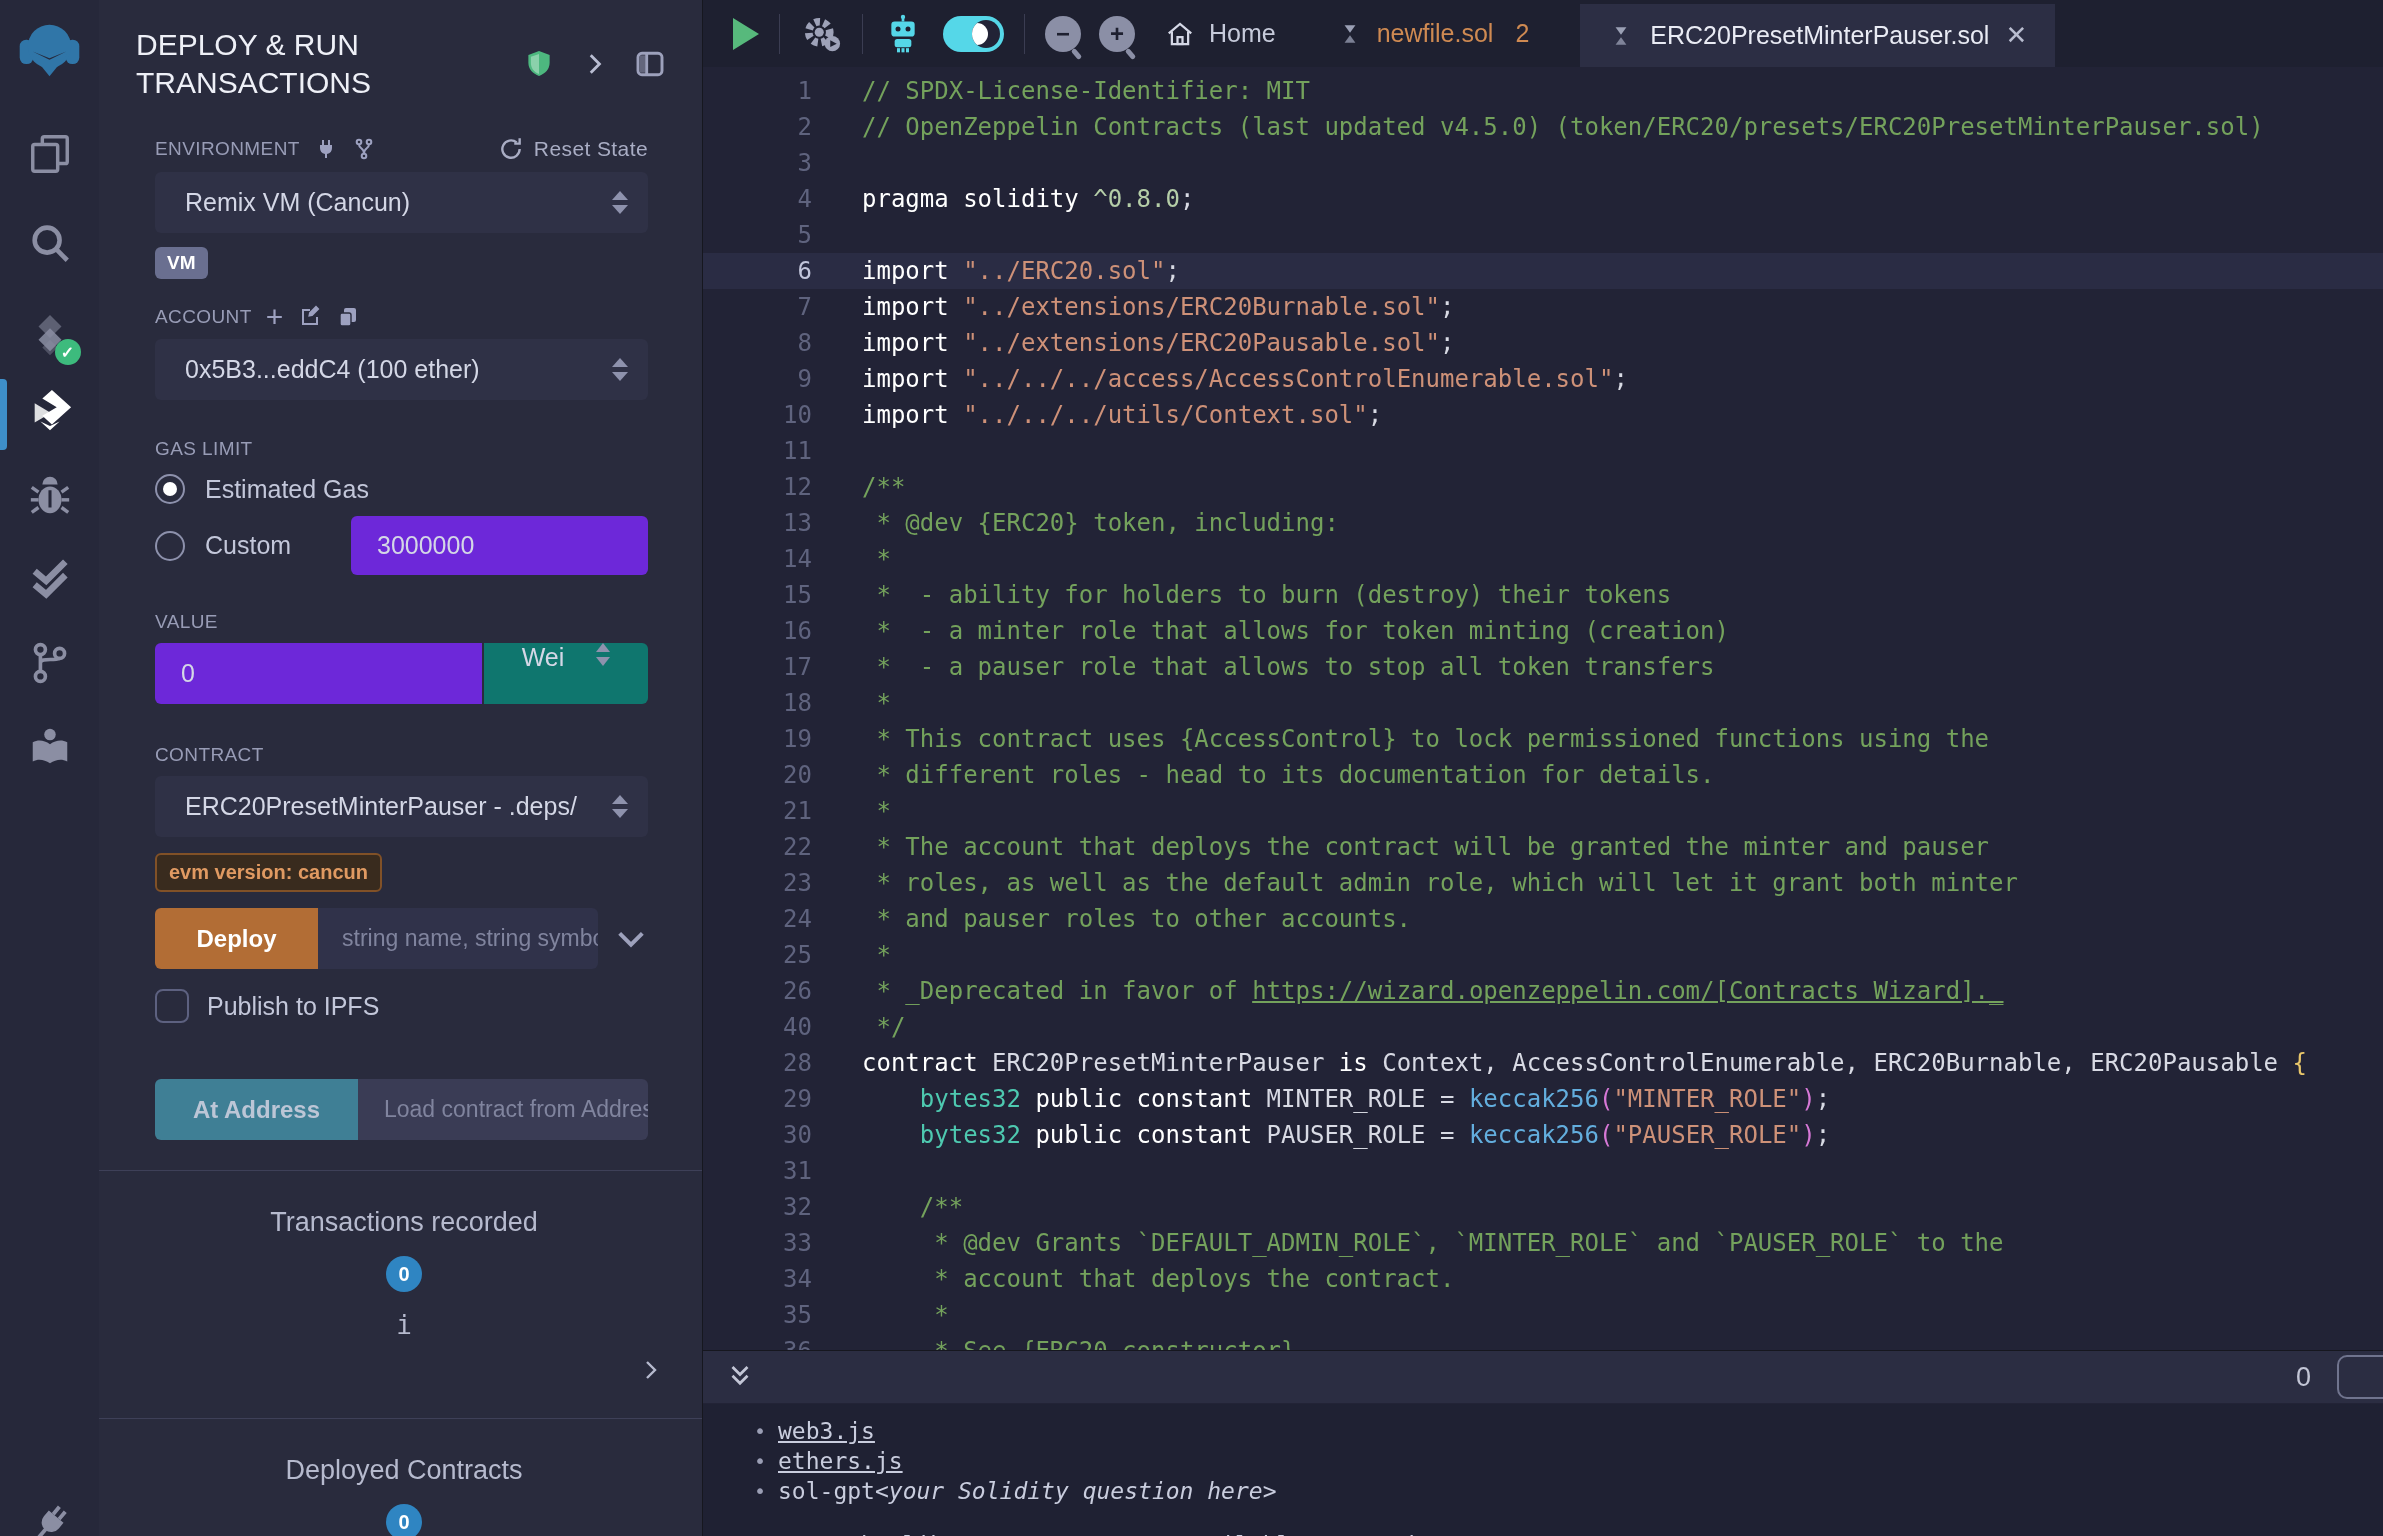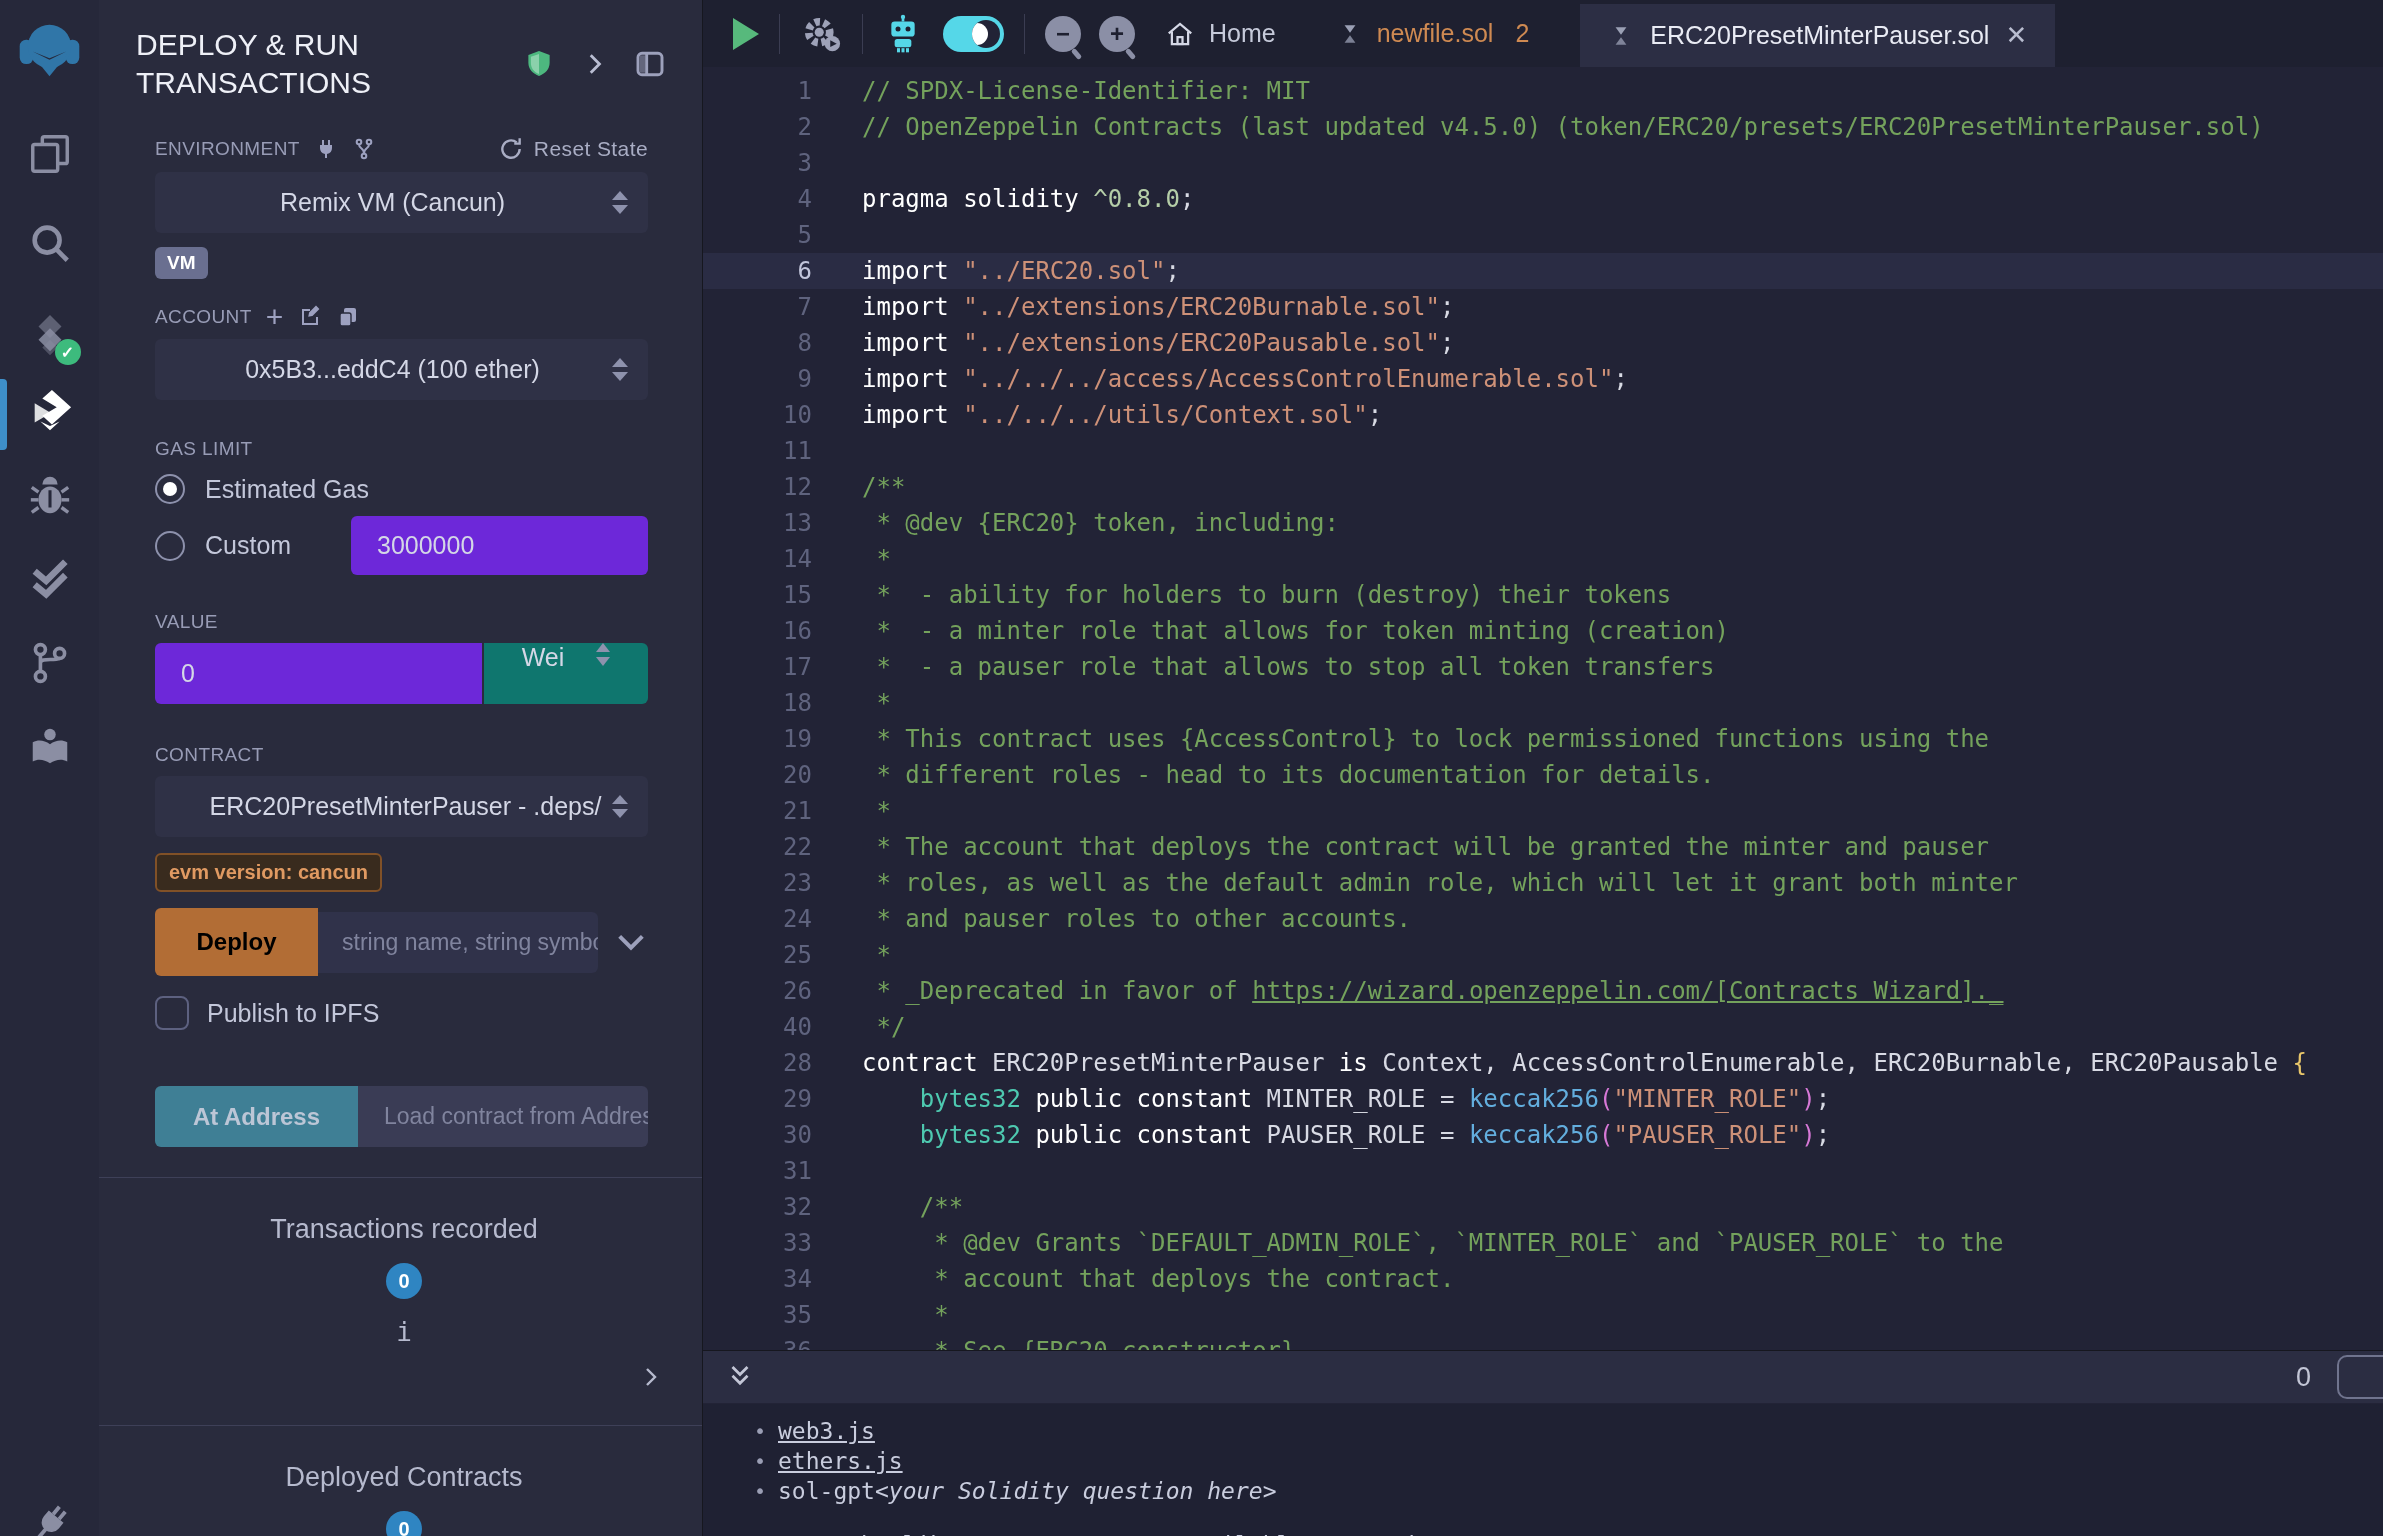--- a/index.html
+++ b/index.html
@@ -18,41 +18,41 @@
   .compiler-check{position:absolute;right:-8px;bottom:-6px;width:26px;height:26px;border-radius:50%;background:#3dbb7d;display:flex;align-items:center;justify-content:center;color:#fff;font-size:16px;font-weight:bold;}
   
   .panel{position:absolute;left:99px;top:0;bottom:0;width:604px;background:#292b3d;border-right:1px solid #16171f;box-sizing:border-box;}
   .panel-head{display:flex;align-items:center;padding:26px 36px 0 37px;}
   .panel-title{font-size:30px;line-height:38px;font-weight:500;color:#eef0f7;max-width:327px;margin:0;}
   .panel-head-icons{margin-left:auto;display:flex;align-items:center;gap:27px;}
   .sec{margin:0 54px 0 56px;}
   .lbl-row{display:flex;align-items:center;gap:14px;color:#989cb6;font-size:19px;letter-spacing:0.4px;}
   .lbl-row svg{width:24px;height:24px;}
   .reset{margin-left:auto;display:flex;align-items:center;gap:10px;color:#a9adc4;font-size:21px;}
-  .select{margin-top:10px;height:61px;background:#2f3146;border-radius:6px;display:flex;align-items:center;padding:0 20px 0 30px;color:#d4d7e6;font-size:25px;position:relative;text-align:center;}
+  .select{margin-top:10px;height:61px;background:#2f3146;border-radius:6px;display:flex;align-items:center;padding:0 20px 0 30px;color:#d4d7e6;font-size:25px;position:relative;}
   .select .sel-text{white-space:nowrap;overflow:hidden;flex:1;}
   .spin{display:flex;flex-direction:column;gap:5px;margin-left:12px;flex-shrink:0;}
   .spin i{width:0;height:0;border-left:8px solid transparent;border-right:8px solid transparent;}
   .spin .up{border-bottom:9px solid #8e92ad;}
   .spin .dn{border-top:9px solid #8e92ad;}
   .vm-badge{display:inline-block;margin-top:14px;background:#6a6f90;color:#fff;font-size:19px;font-weight:bold;padding:5px 12px;border-radius:6px;}
   .radio{width:30px;height:30px;border:2px solid #8d91ac;border-radius:50%;box-sizing:border-box;position:relative;flex-shrink:0;}
   .radio.sel::after{content:"";position:absolute;left:50%;top:50%;transform:translate(-50%,-50%);width:14px;height:14px;border-radius:50%;background:#fff;}
   .radio-row{display:flex;align-items:center;gap:20px;margin-top:14px;color:#c3c7da;font-size:25px;}
   input{font-family:"Liberation Sans",sans-serif;border:none;outline:none;background:#6d28d9;color:#d4d7e6;}
   input::placeholder{color:#80849e;}
   .gas-input{margin-left:auto;width:297px;height:59px;border-radius:6px;font-size:25px;padding:0 0 0 26px;box-sizing:border-box;}
   .value-row{display:flex;margin-top:10px;}
   .value-input{width:327px;height:61px;border-radius:6px 0 0 6px;font-size:25px;padding:0 0 0 26px;box-sizing:border-box;}
   .unit-box{margin-left:2px;flex:1;height:61px;background:#0f766e;border-radius:0 6px 6px 0;display:flex;align-items:flex-start;justify-content:center;gap:20px;color:#d4d7e6;font-size:25px;}
   .unit-box .spin i{border-left-width:7px;border-right-width:7px;}
   .evm-badge{display:inline-block;margin-top:16px;background:#392b1e;border:2px solid #815127;color:#e09a62;font-weight:bold;font-size:20px;padding:6px 12px;border-radius:6px;}
   .deploy-row{display:flex;align-items:center;margin-top:16px;}
   .btn{border:none;font-family:"Liberation Sans",sans-serif;font-weight:bold;font-size:24px;}
-  .deploy-btn{width:163px;height:68px;background:#b26d35;color:#000000;border-radius:6px 0 0 6px;}
+  .deploy-btn{width:163px;height:61px;background:#b26d35;color:#ffffff;border-radius:6px 0 0 6px;}
   .deploy-input{flex:1;height:61px;border-radius:0 6px 6px 0;background:#30324a;font-size:23px;padding:0 0 0 24px;box-sizing:border-box;min-width:0;}
   .chev-down{margin-left:16px;color:#9da1bc;flex-shrink:0;}
   .check-row{display:flex;align-items:center;gap:18px;margin-top:20px;color:#c3c7da;font-size:25px;}
   .checkbox{width:34px;height:34px;border:2px solid #5d6180;border-radius:8px;box-sizing:border-box;background:transparent;}
   .ataddr-row{display:flex;align-items:center;margin-top:56px;}
   .ataddr-btn{width:203px;height:61px;background:#3f7f95;color:#bcc6d6;border-radius:6px 0 0 6px;}
   .ataddr-input{flex:1;height:61px;border-radius:0 6px 6px 0;background:#3a3c55;font-size:23px;padding:0 0 0 26px;box-sizing:border-box;min-width:0;}
   .divider{height:1px;background:#3e4058;}
   .panel-lower-row{display:flex;align-items:center;padding:36px 40px 36px 47px;color:#b6bace;font-size:27px;gap:18px;flex-direction:column;}
   .count-badge{width:36px;height:36px;border-radius:50%;background:#2f85c2;color:#fff;font-size:20px;font-weight:bold;display:flex;align-items:center;justify-content:center;flex-shrink:0;}

